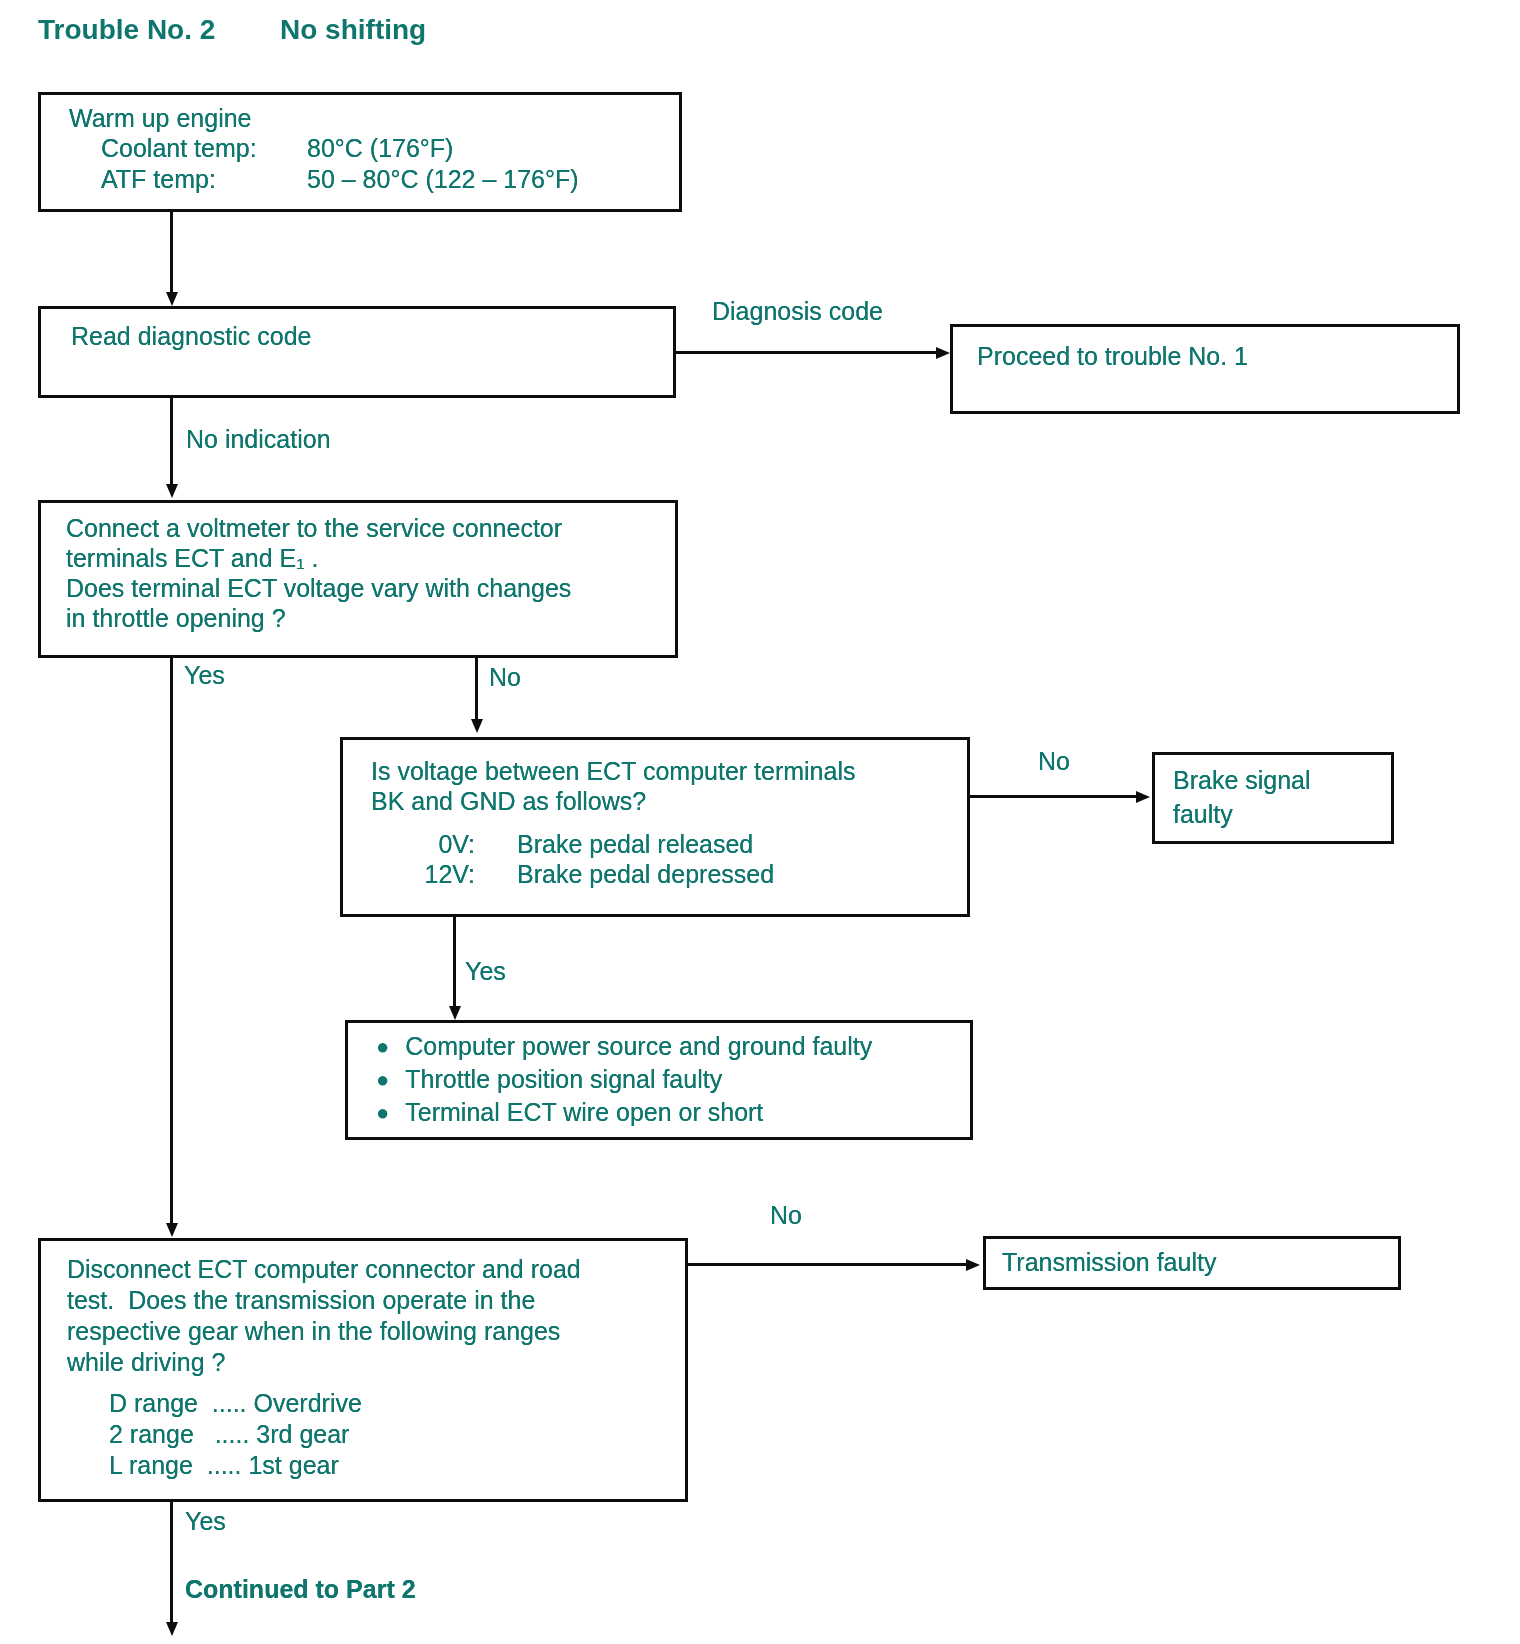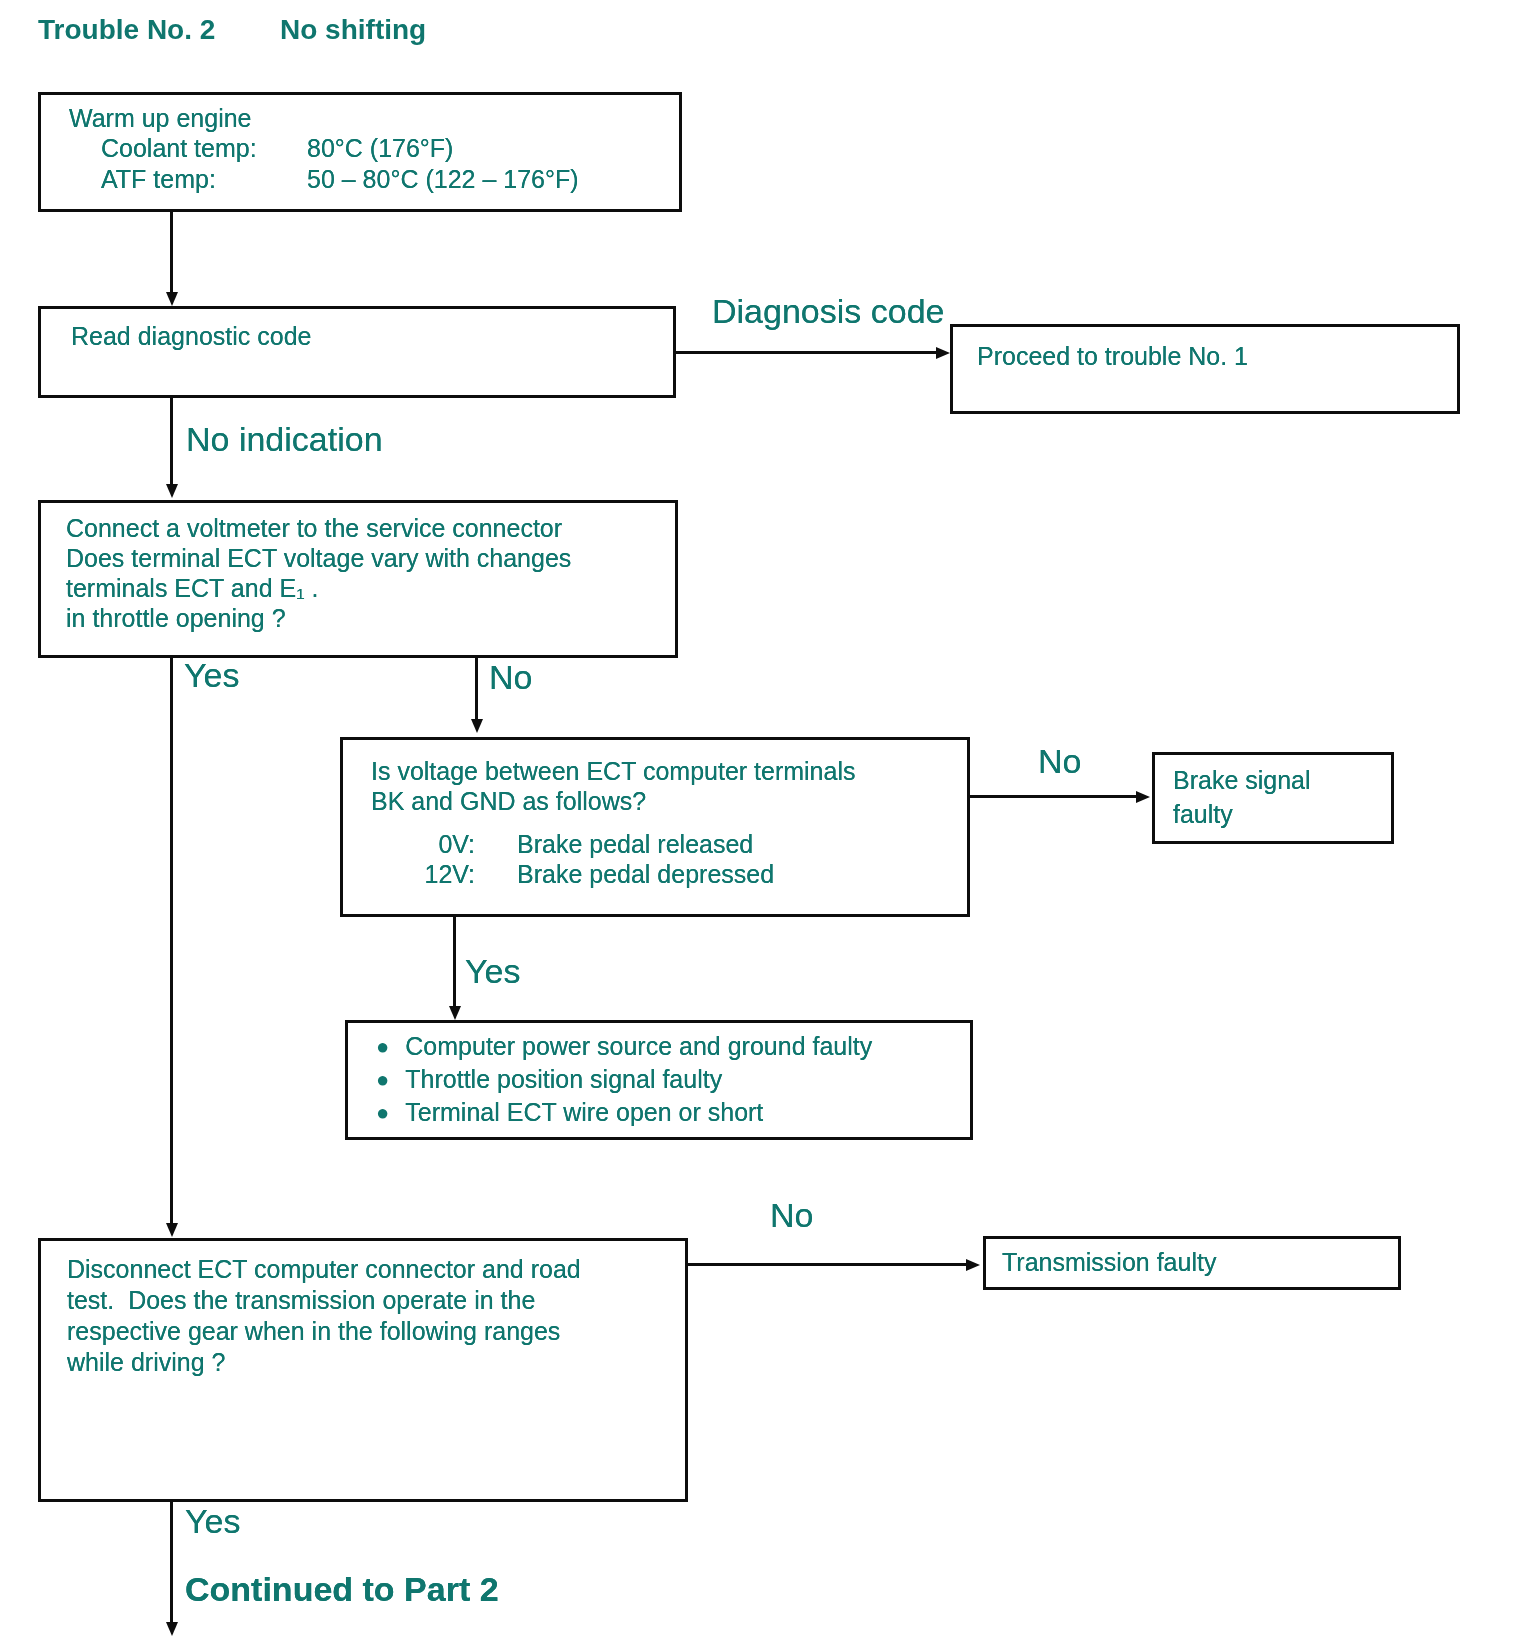--- a/index.html
+++ b/index.html
@@ -15,21 +15,21 @@
   .box{
     position:absolute;
     border:3px solid #0d0d0d;
     background:#fff;
     box-sizing:border-box;
     font-size:25px;
     line-height:30px;
   }
   .lbl{
     position:absolute;
-    font-size:34px;
+    font-size:25px;
     line-height:30px;
     white-space:pre;
     text-shadow:0 0 .5px currentColor;
   }
   .title{position:absolute;font-size:28px;font-weight:700;white-space:pre;}
   .vline{position:absolute;width:3px;background:#0d0d0d;}
   .hline{position:absolute;height:3px;background:#0d0d0d;}
   .ah-d{position:absolute;width:0;height:0;
     border-left:6px solid transparent;border-right:6px solid transparent;
     border-top:14px solid #0d0d0d;}
@@ -80,22 +80,22 @@
   <div class="box" style="left:950px;top:324px;width:510px;height:90px;padding:14px 0 0 24px;">
     <div class="txt">Proceed to trouble No. 1</div>
   </div>
 
   <div class="vline" style="left:170px;top:398px;height:86px;"></div>
   <div class="ah-d" style="left:166px;top:484px;"></div>
   <div class="lbl" style="left:186px;top:424px;">No indication</div>
 
   <div class="box" style="left:38px;top:500px;width:640px;height:158px;padding:10px 0 0 25px;">
     <div class="txt">Connect a voltmeter to the service connector</div>
+    <div class="txt">terminals ECT and E₁ .</div>
     <div class="txt">Does terminal ECT voltage vary with changes</div>
-    <div class="txt">terminals ECT and E₁ .</div>
     <div class="txt">in throttle opening ?</div>
   </div>
 
   <div class="vline" style="left:170px;top:658px;height:565px;"></div>
   <div class="ah-d" style="left:166px;top:1223px;"></div>
   <div class="lbl" style="left:184px;top:660px;">Yes</div>
 
   <div class="vline" style="left:475px;top:658px;height:61px;"></div>
   <div class="ah-d" style="left:471px;top:719px;"></div>
   <div class="lbl" style="left:489px;top:662px;">No</div>
@@ -139,20 +139,25 @@
       <span class="bullet-dot">●</span>
       <span class="txt">Terminal ECT wire open or short</span>
     </div>
   </div>
 
   <div class="box" style="left:38px;top:1238px;width:650px;height:264px;padding:13px 0 0 26px;line-height:31px;">
     <div class="txt">Disconnect ECT computer connector and road</div>
     <div class="txt">test.  Does the transmission operate in the</div>
     <div class="txt">respective gear when in the following ranges</div>
     <div class="txt">while driving ?</div>
+    <div class="ranges">
+      <div class="txt">D range  ..... Overdrive</div>
+      <div class="txt">2 range   ..... 3rd gear</div>
+      <div class="txt">L range  ..... 1st gear</div>
+    </div>
   </div>
 
   <div class="lbl" style="left:770px;top:1200px;">No</div>
   <div class="hline" style="left:688px;top:1263px;width:278px;"></div>
   <div class="ah-r" style="left:966px;top:1259px;"></div>
 
   <div class="box" style="left:983px;top:1236px;width:418px;height:54px;padding:8px 0 0 16px;">
     <div class="txt">Transmission faulty</div>
   </div>
 

